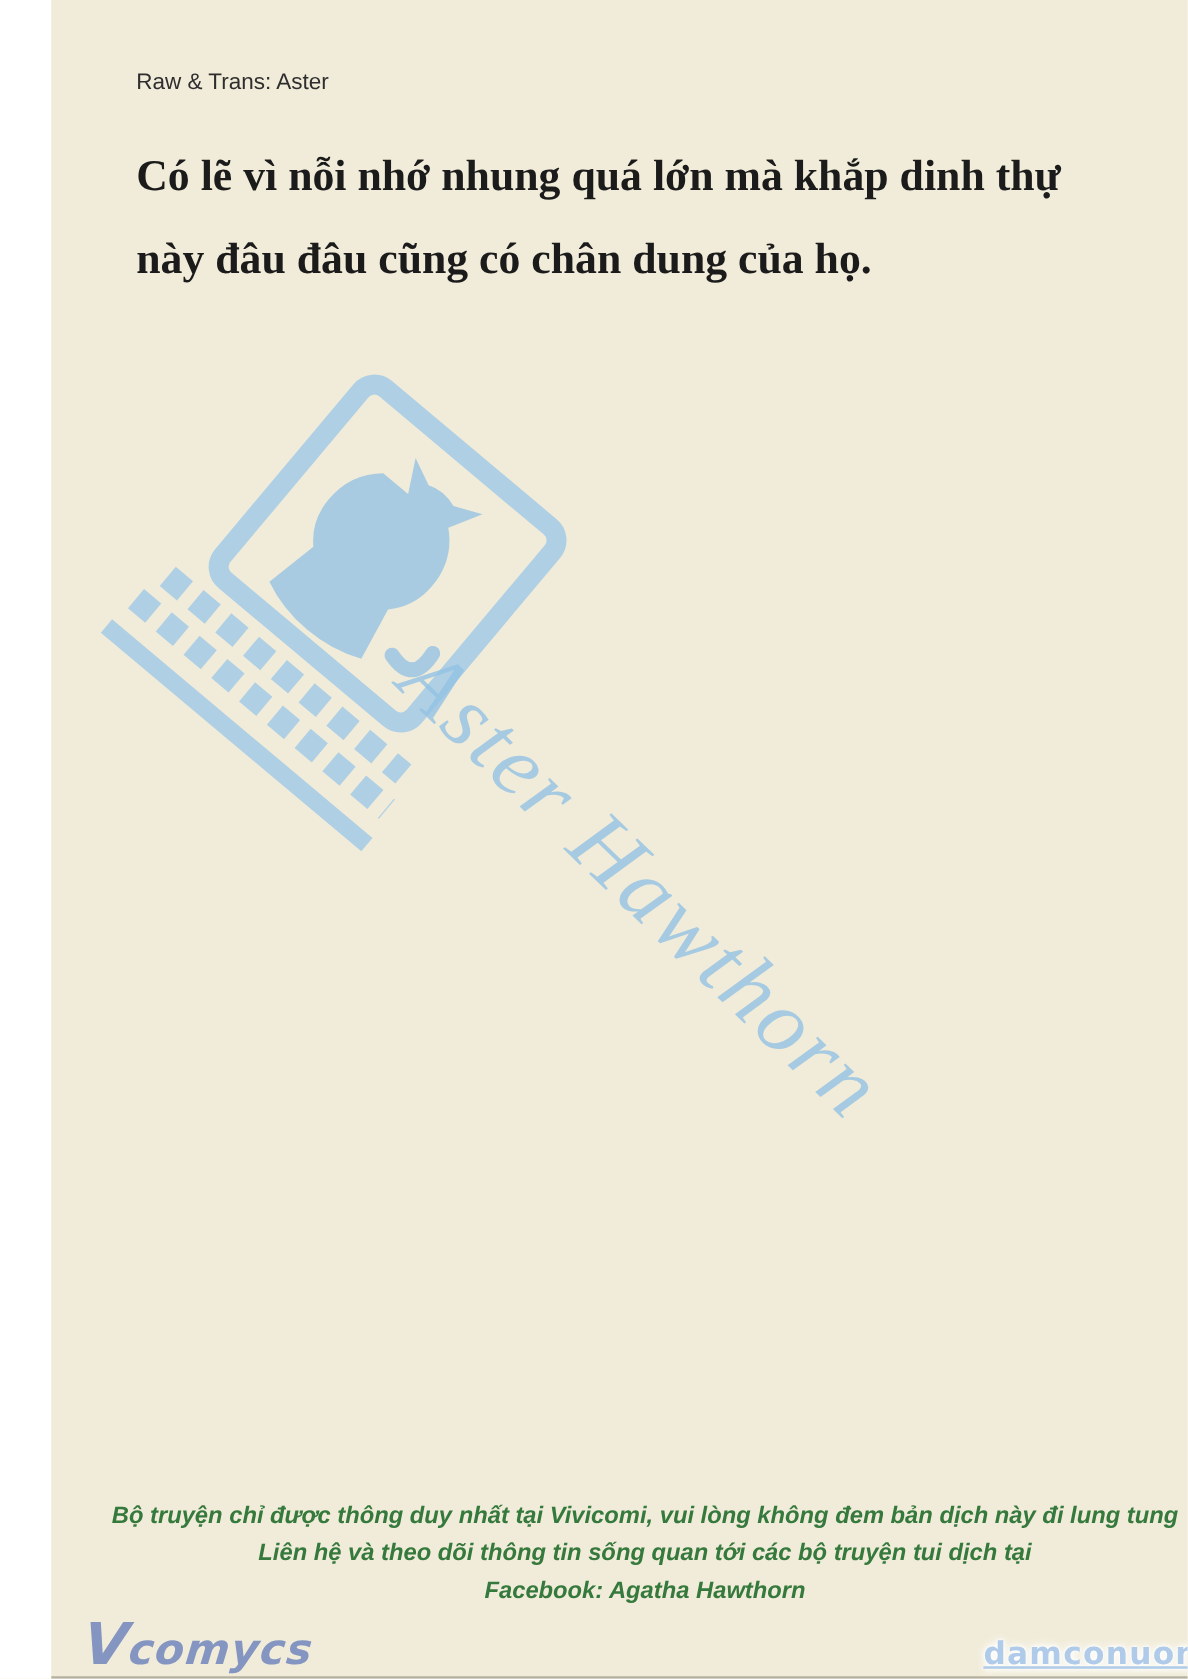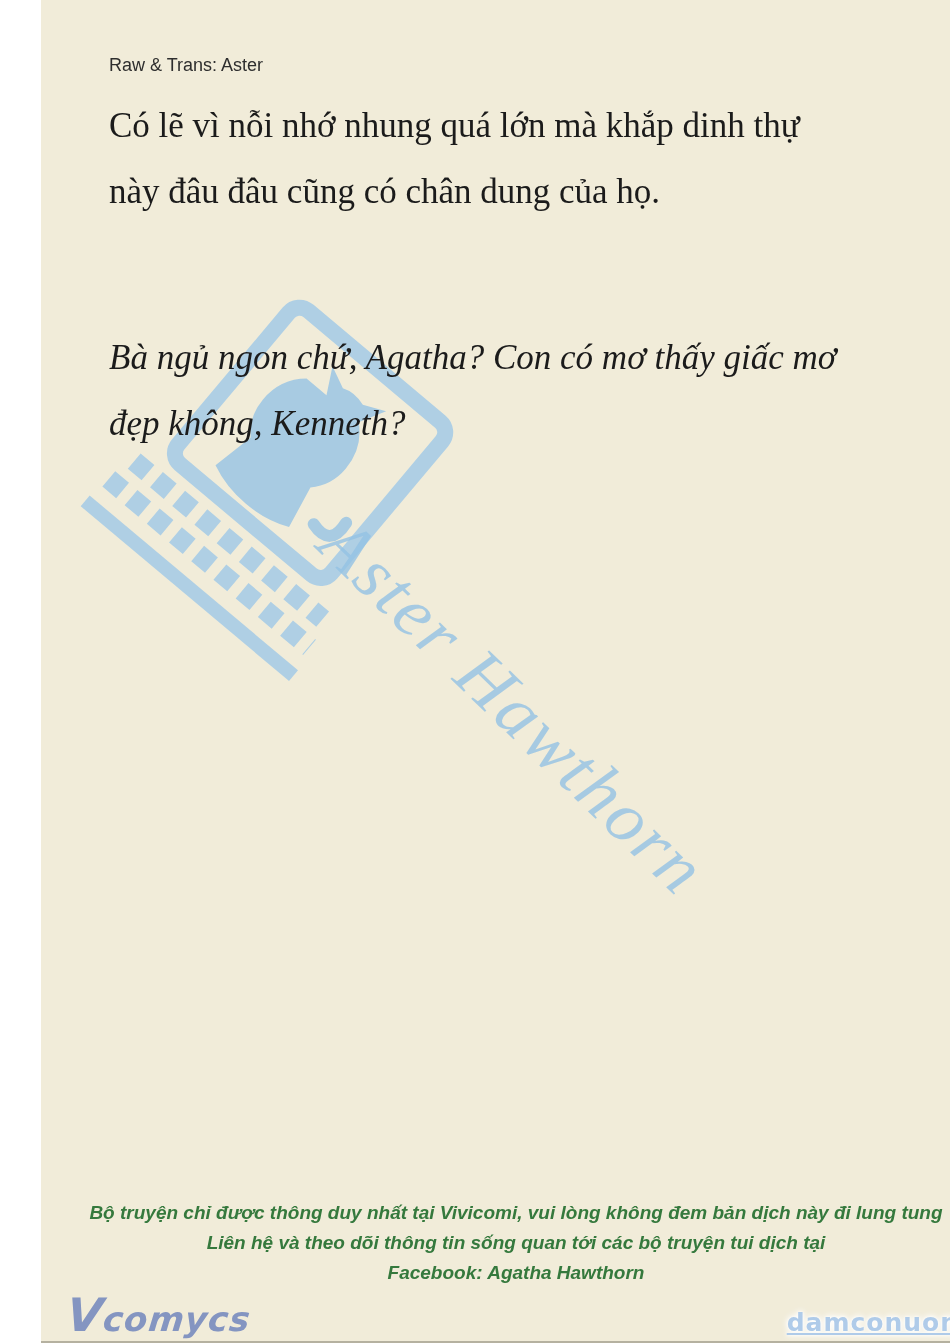--- a/index.html
+++ b/index.html
@@ -17,23 +17,24 @@
   .raw-trans {
     position: absolute;
     left: 68px; top: 55px;
     font-family: "Liberation Sans", sans-serif;
     font-size: 18px;
     color: #2e2e2e;
     z-index: 3;
   }
   .story {
     position: absolute;
-    left: 68px; top: 93px;
+    left: 68px; top: 108px;
     width: 830px;
     z-index: 2;
+    font-weight: bold;
   }
   .story p {
     margin: 0 0 100px 0;
     font-size: 35px;
     line-height: 66px;
     color: #1b1b1b;
     white-space: pre;
   }
   .story p.italic { font-style: italic; }
   
@@ -117,22 +118,20 @@
 
       <line x1="0" y1="334" x2="272" y2="334" stroke-width="14"></line>
     </g>
   </svg>
 
   <div class="wm-text">Aster Hawthorn</div>
 
   <div class="story">
     <p>Có lẽ vì nỗi nhớ nhung quá lớn mà khắp dinh thự
 này đâu đâu cũng có chân dung của họ.</p>
-    <p class="italic">Bà ngủ ngon chứ, Agatha? Con có mơ thấy giấc mơ
-đẹp không, Kenneth?</p>
   </div>
 
   <div class="notice">
     <div>Bộ truyện chỉ được thông duy nhất tại Vivicomi, vui lòng không đem bản dịch này đi lung tung</div>
     <div>Liên hệ và theo dõi thông tin sống quan tới các bộ truyện tui dịch tại</div>
     <div>Facebook: Agatha Hawthorn</div>
   </div>
 
   <div class="vcomycs">Vcomycs</div>
 

